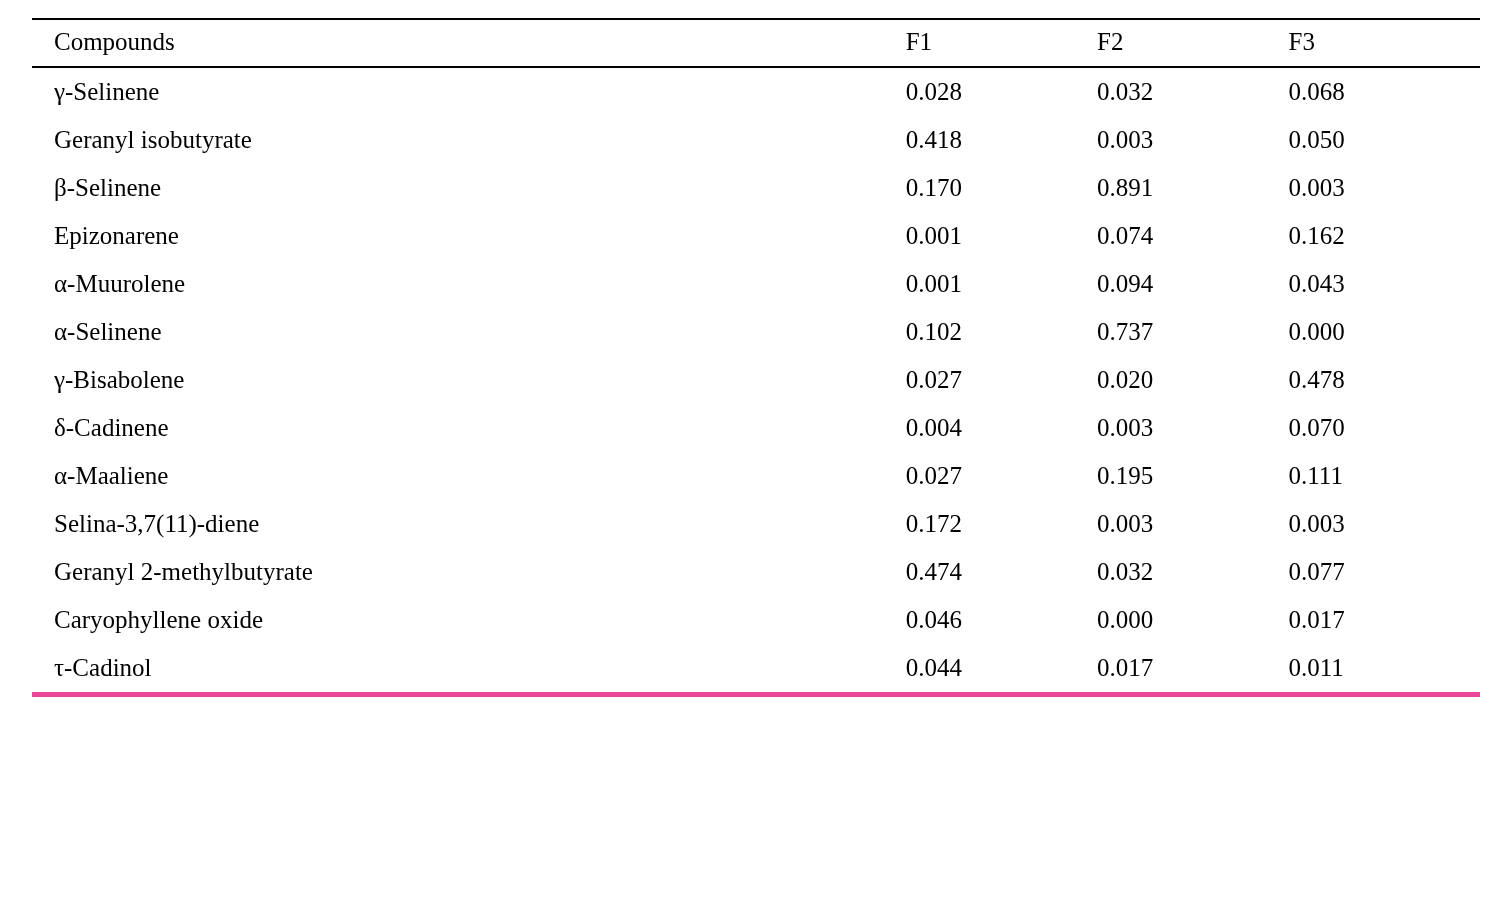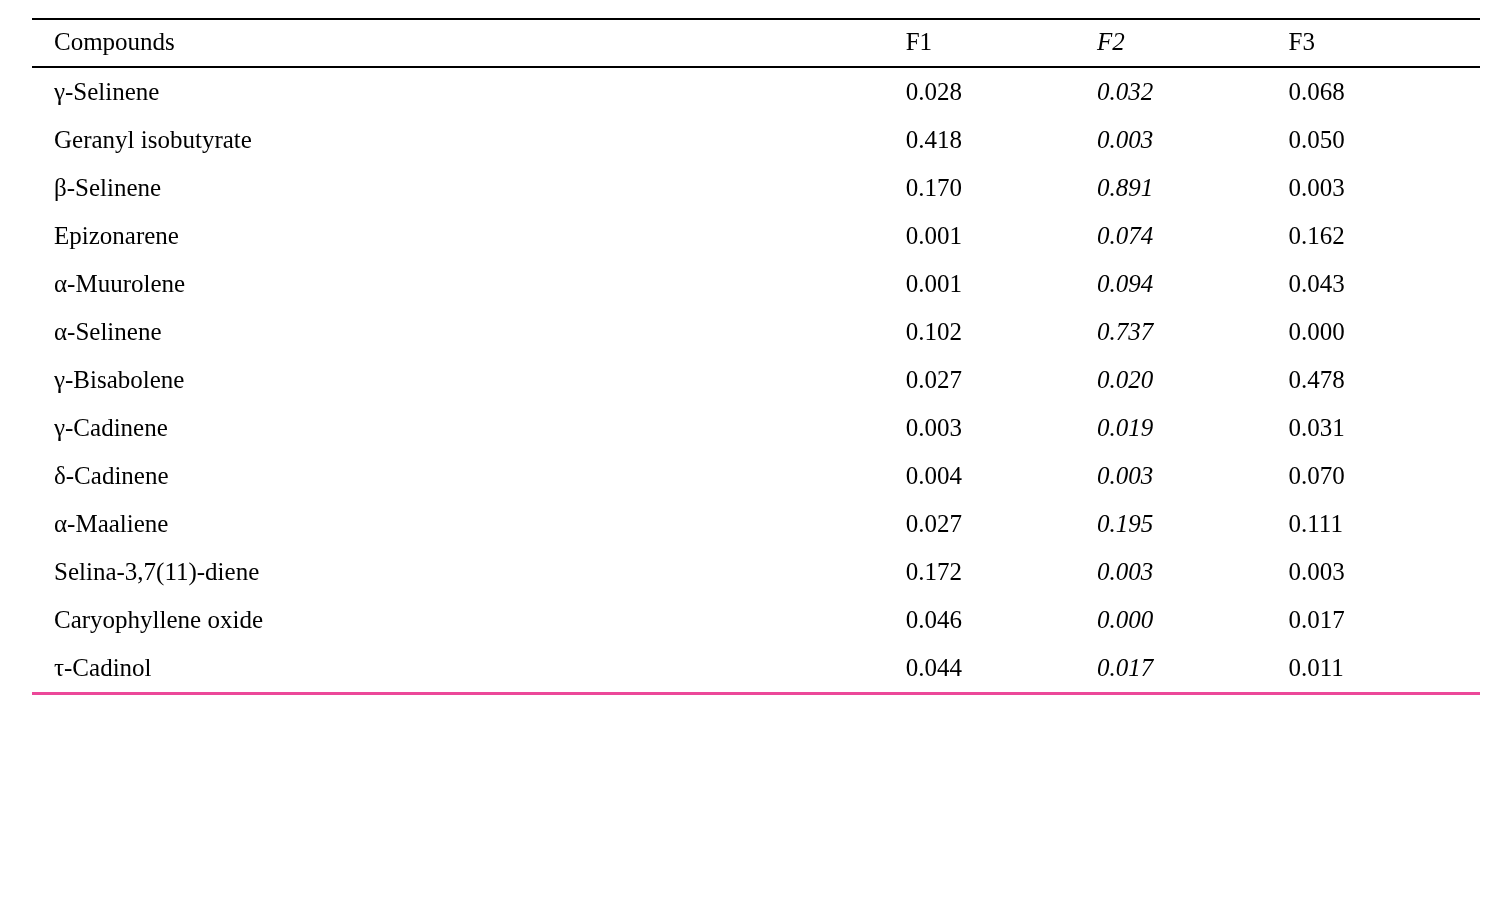--- a/index.html
+++ b/index.html
@@ -46,25 +46,25 @@
   }
   table.data-table thead tr.head-row th {
     border-bottom: 2px solid #000;
   }
   table.data-table tbody td {
     padding: 11px 0 12px 0;
     text-align: left;
     vertical-align: baseline;
   }
   table.data-table tbody tr:last-child td {
-    border-bottom: 3px solid #ec4899;
+    border-bottom: 5px solid #ec4899;
   }
   .col-compound { width: 845px; padding-left: 22px !important; }
   .col-f1 { width: 190px; }
-  .col-f2 { width: 190px; font-style: italic; }
+  .col-f2 { width: 190px; }
   .col-f3 { width: 190px; }
   th.col-compound { padding-left: 22px !important; }
 </style>
 </head>
 <body>
 
 <div class="page">
   <div class="table-wrap">
     <table class="data-table">
       <thead>
@@ -118,42 +118,42 @@
           <td class="col-f2">0.737</td>
           <td class="col-f3">0.000</td>
         </tr>
         <tr>
           <td class="col-compound">γ-Bisabolene</td>
           <td class="col-f1">0.027</td>
           <td class="col-f2">0.020</td>
           <td class="col-f3">0.478</td>
         </tr>
         <tr>
-          <td class="col-compound">γ-Cadinene</td>
-          <td class="col-f1">0.003</td>
-          <td class="col-f2">0.019</td>
-          <td class="col-f3">0.031</td>
-        </tr>
-        <tr>
           <td class="col-compound">δ-Cadinene</td>
           <td class="col-f1">0.004</td>
           <td class="col-f2">0.003</td>
           <td class="col-f3">0.070</td>
         </tr>
         <tr>
           <td class="col-compound">α-Maaliene</td>
           <td class="col-f1">0.027</td>
           <td class="col-f2">0.195</td>
           <td class="col-f3">0.111</td>
         </tr>
         <tr>
           <td class="col-compound">Selina-3,7(11)-diene</td>
           <td class="col-f1">0.172</td>
           <td class="col-f2">0.003</td>
           <td class="col-f3">0.003</td>
+        </tr>
+        <tr>
+          <td class="col-compound">Geranyl 2-methylbutyrate</td>
+          <td class="col-f1">0.474</td>
+          <td class="col-f2">0.032</td>
+          <td class="col-f3">0.077</td>
         </tr>
         <tr>
           <td class="col-compound">Caryophyllene oxide</td>
           <td class="col-f1">0.046</td>
           <td class="col-f2">0.000</td>
           <td class="col-f3">0.017</td>
         </tr>
         <tr>
           <td class="col-compound">τ-Cadinol</td>
           <td class="col-f1">0.044</td>

